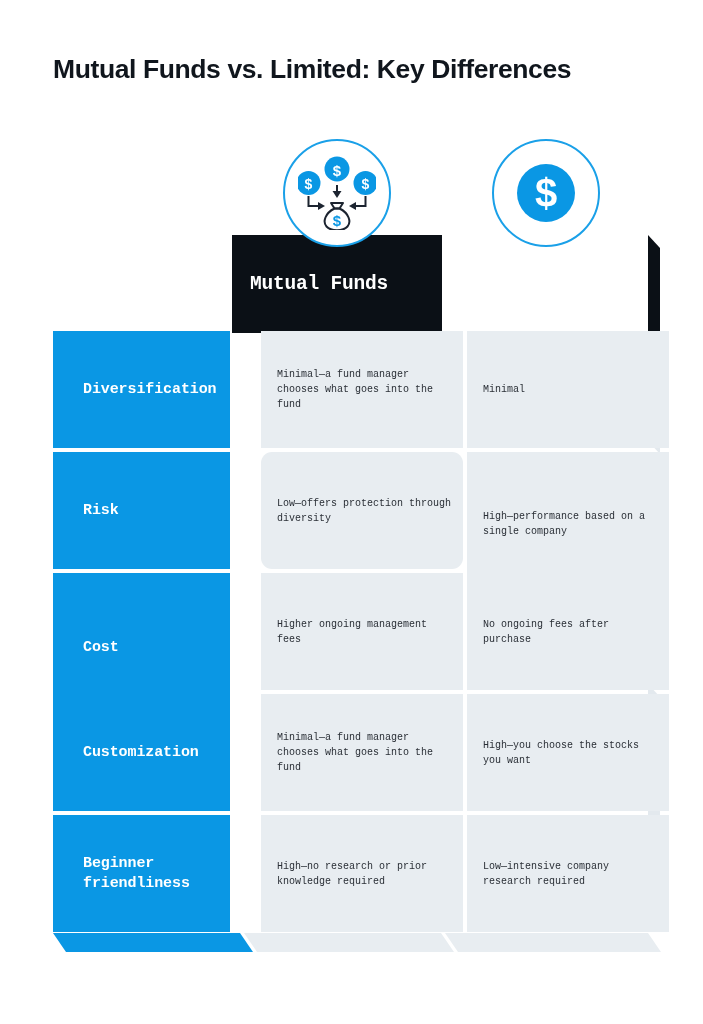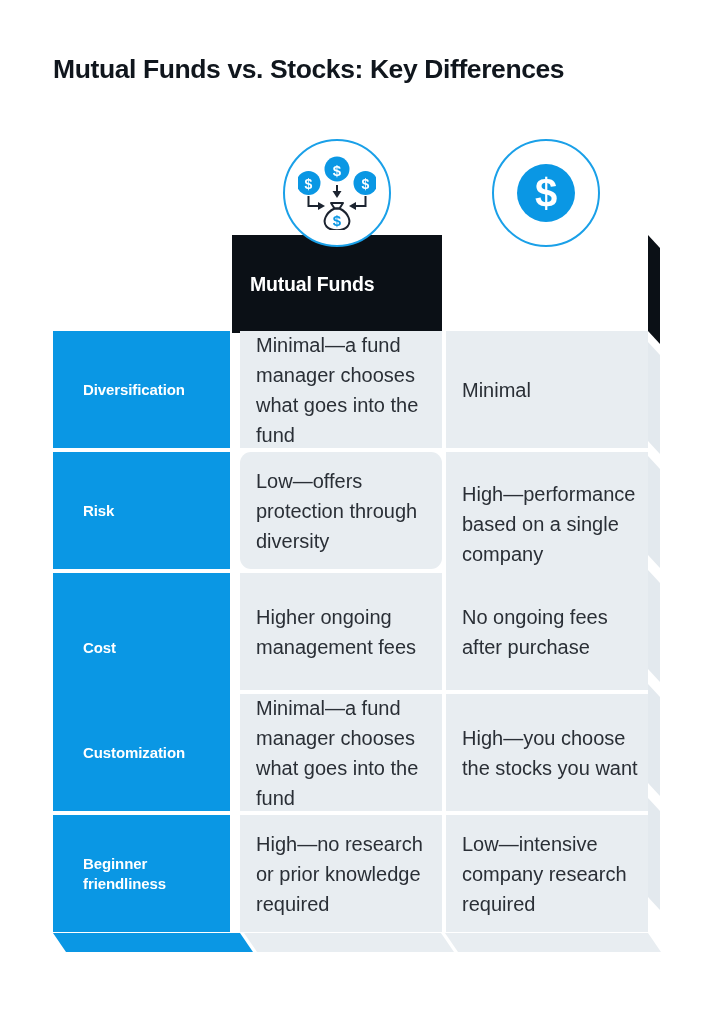--- a/index.html
+++ b/index.html
@@ -62,20 +62,21 @@
   .bottom-face {
     position: absolute;
     z-index: 1;
   }
 
   
   .cell {
     position: absolute;
     box-sizing: border-box;
     z-index: 3;
+    font-family: Liberation Mono, monospace;
   }
 
   .header-cell {
     background: #0b1016;
     color: #ffffff;
     font-size: 19.5px;
     font-weight: bold;
     letter-spacing: -0.2px;
     display: flex;
     align-items: center;
@@ -90,32 +91,33 @@
     letter-spacing: -0.1px;
     line-height: 1.32;
     display: flex;
     align-items: center;
     padding-left: 30px;
   }
 
   .text-cell {
     background: #e8edf1;
     color: #2a2f36;
-    font-size: 20px;
+    font-size: 10px;
     line-height: 1.5;
     display: flex;
     align-items: center;
     padding-left: 16px;
     padding-right: 10px;
+    margin-left: 21px;
   }
 </style>
 </head>
 <body>
 
-<div class="page-title">Mutual Funds vs. Stocks: Key Differences</div>
+<div class="page-title">Mutual Funds vs. Limited: Key Differences</div>
 
 <div class="icon-circle" id="icon-mutual-funds">
   <svg width="78" height="74" viewBox="0 0 78 74" aria-hidden="true">
 
     <circle cx="39" cy="13" r="12.5" fill="#0a97e4"></circle>
     <text x="39" y="19.5" font-family="'Liberation Sans', sans-serif" font-size="15" font-weight="bold" fill="#ffffff" text-anchor="middle">$</text>
 
     <circle cx="10.5" cy="27" r="12" fill="#0a97e4"></circle>
     <text x="10.5" y="33" font-family="'Liberation Sans', sans-serif" font-size="14" font-weight="bold" fill="#ffffff" text-anchor="middle">$</text>
 

